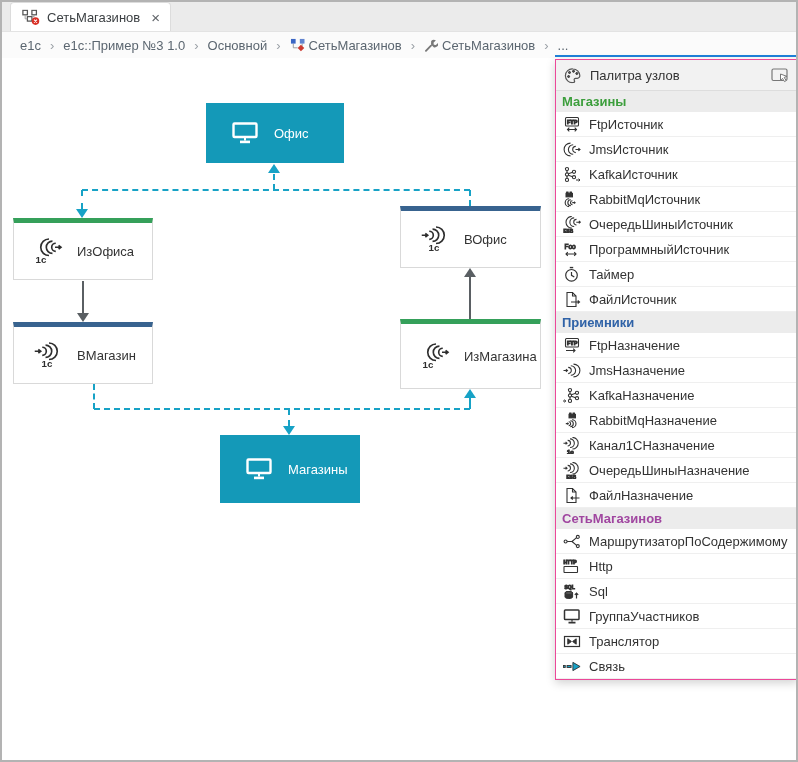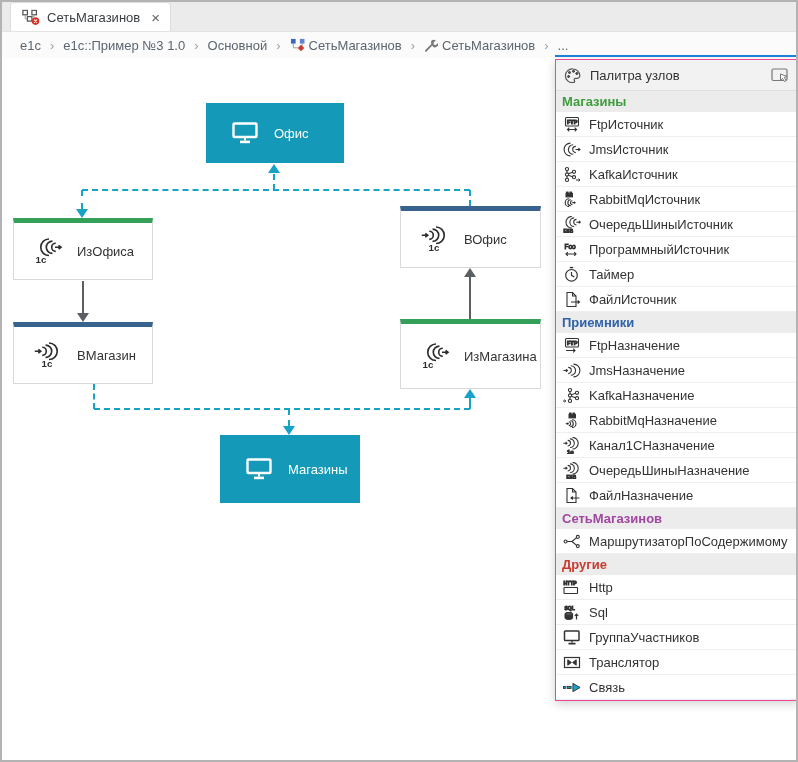--- a/index.html
+++ b/index.html
@@ -498,21 +498,20 @@
       </div>
 
     <div class="psec sec-rt">СетьМагазинов</div>
     <div class="prow">
         <svg class="pic" viewBox="0 0 18 16">
           <use href="#i-router"></use>
         </svg>
         <span>МаршрутизаторПоСодержимому</span>
       </div>
 
-    <div class="psec sec-oth">Другие</div>
     <div class="prow">
         <svg class="pic" viewBox="0 0 18 16">
           <use href="#i-http"></use>
         </svg>
         <span>Http</span>
       </div>
     <div class="prow">
         <svg class="pic" viewBox="0 0 18 16">
           <use href="#i-sql"></use>
         </svg>

